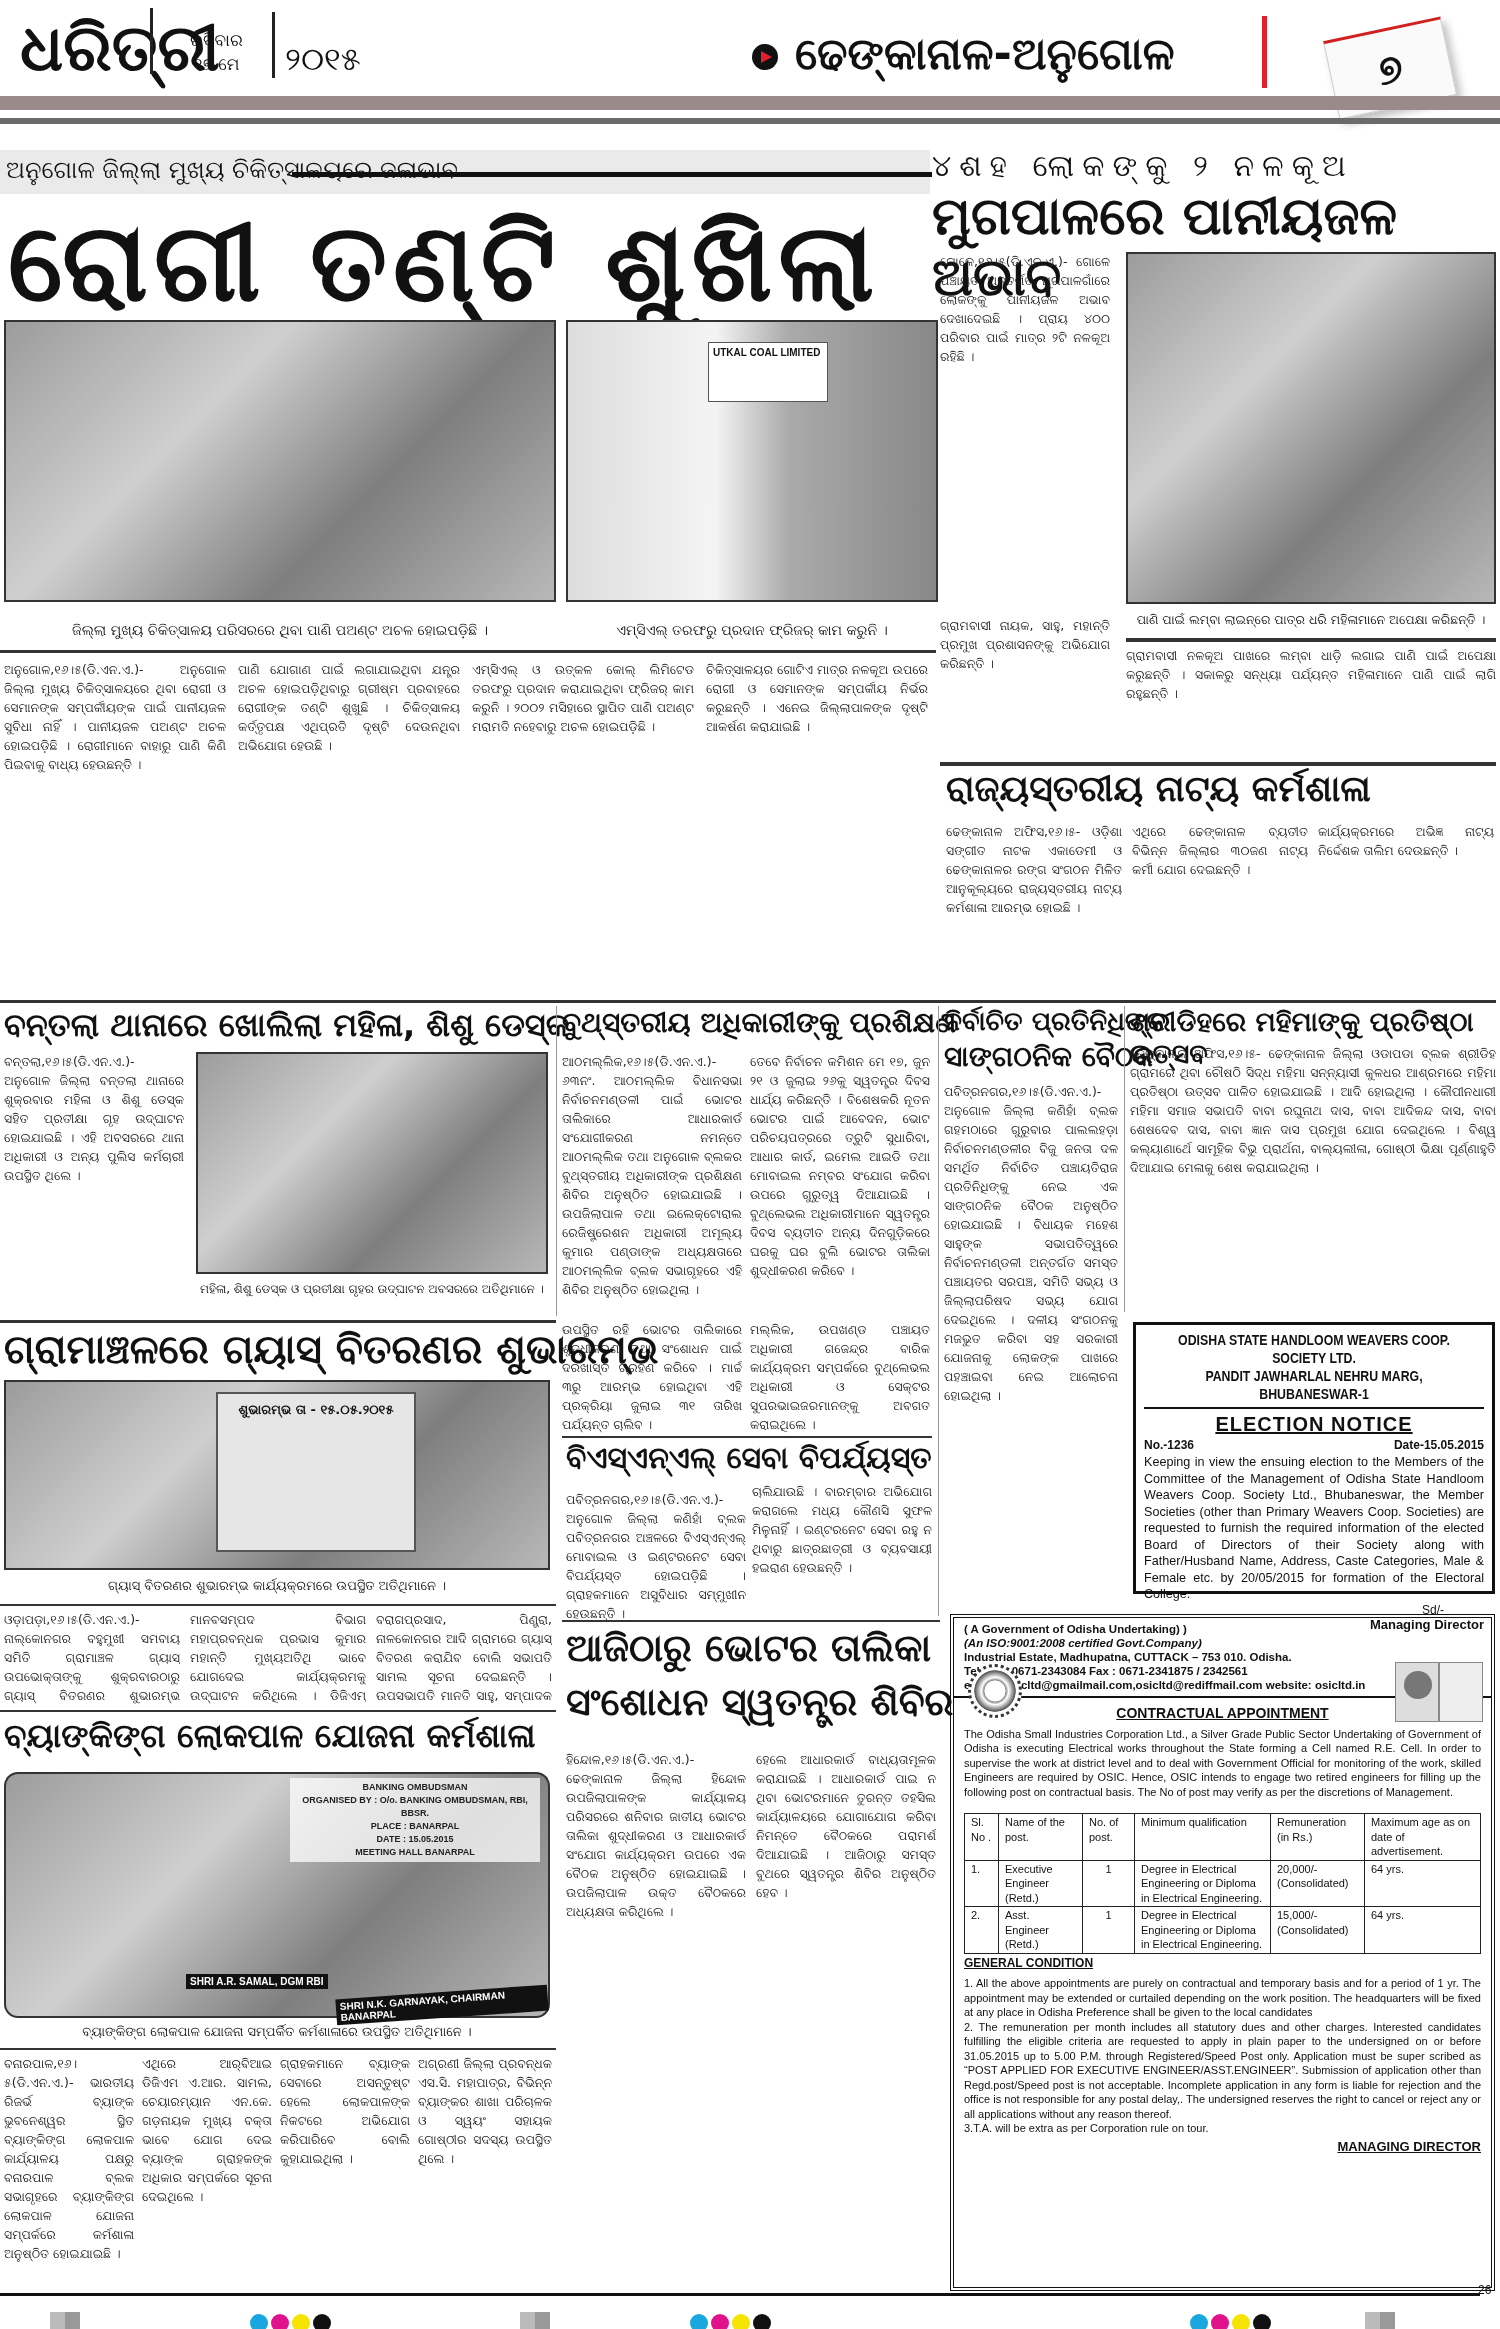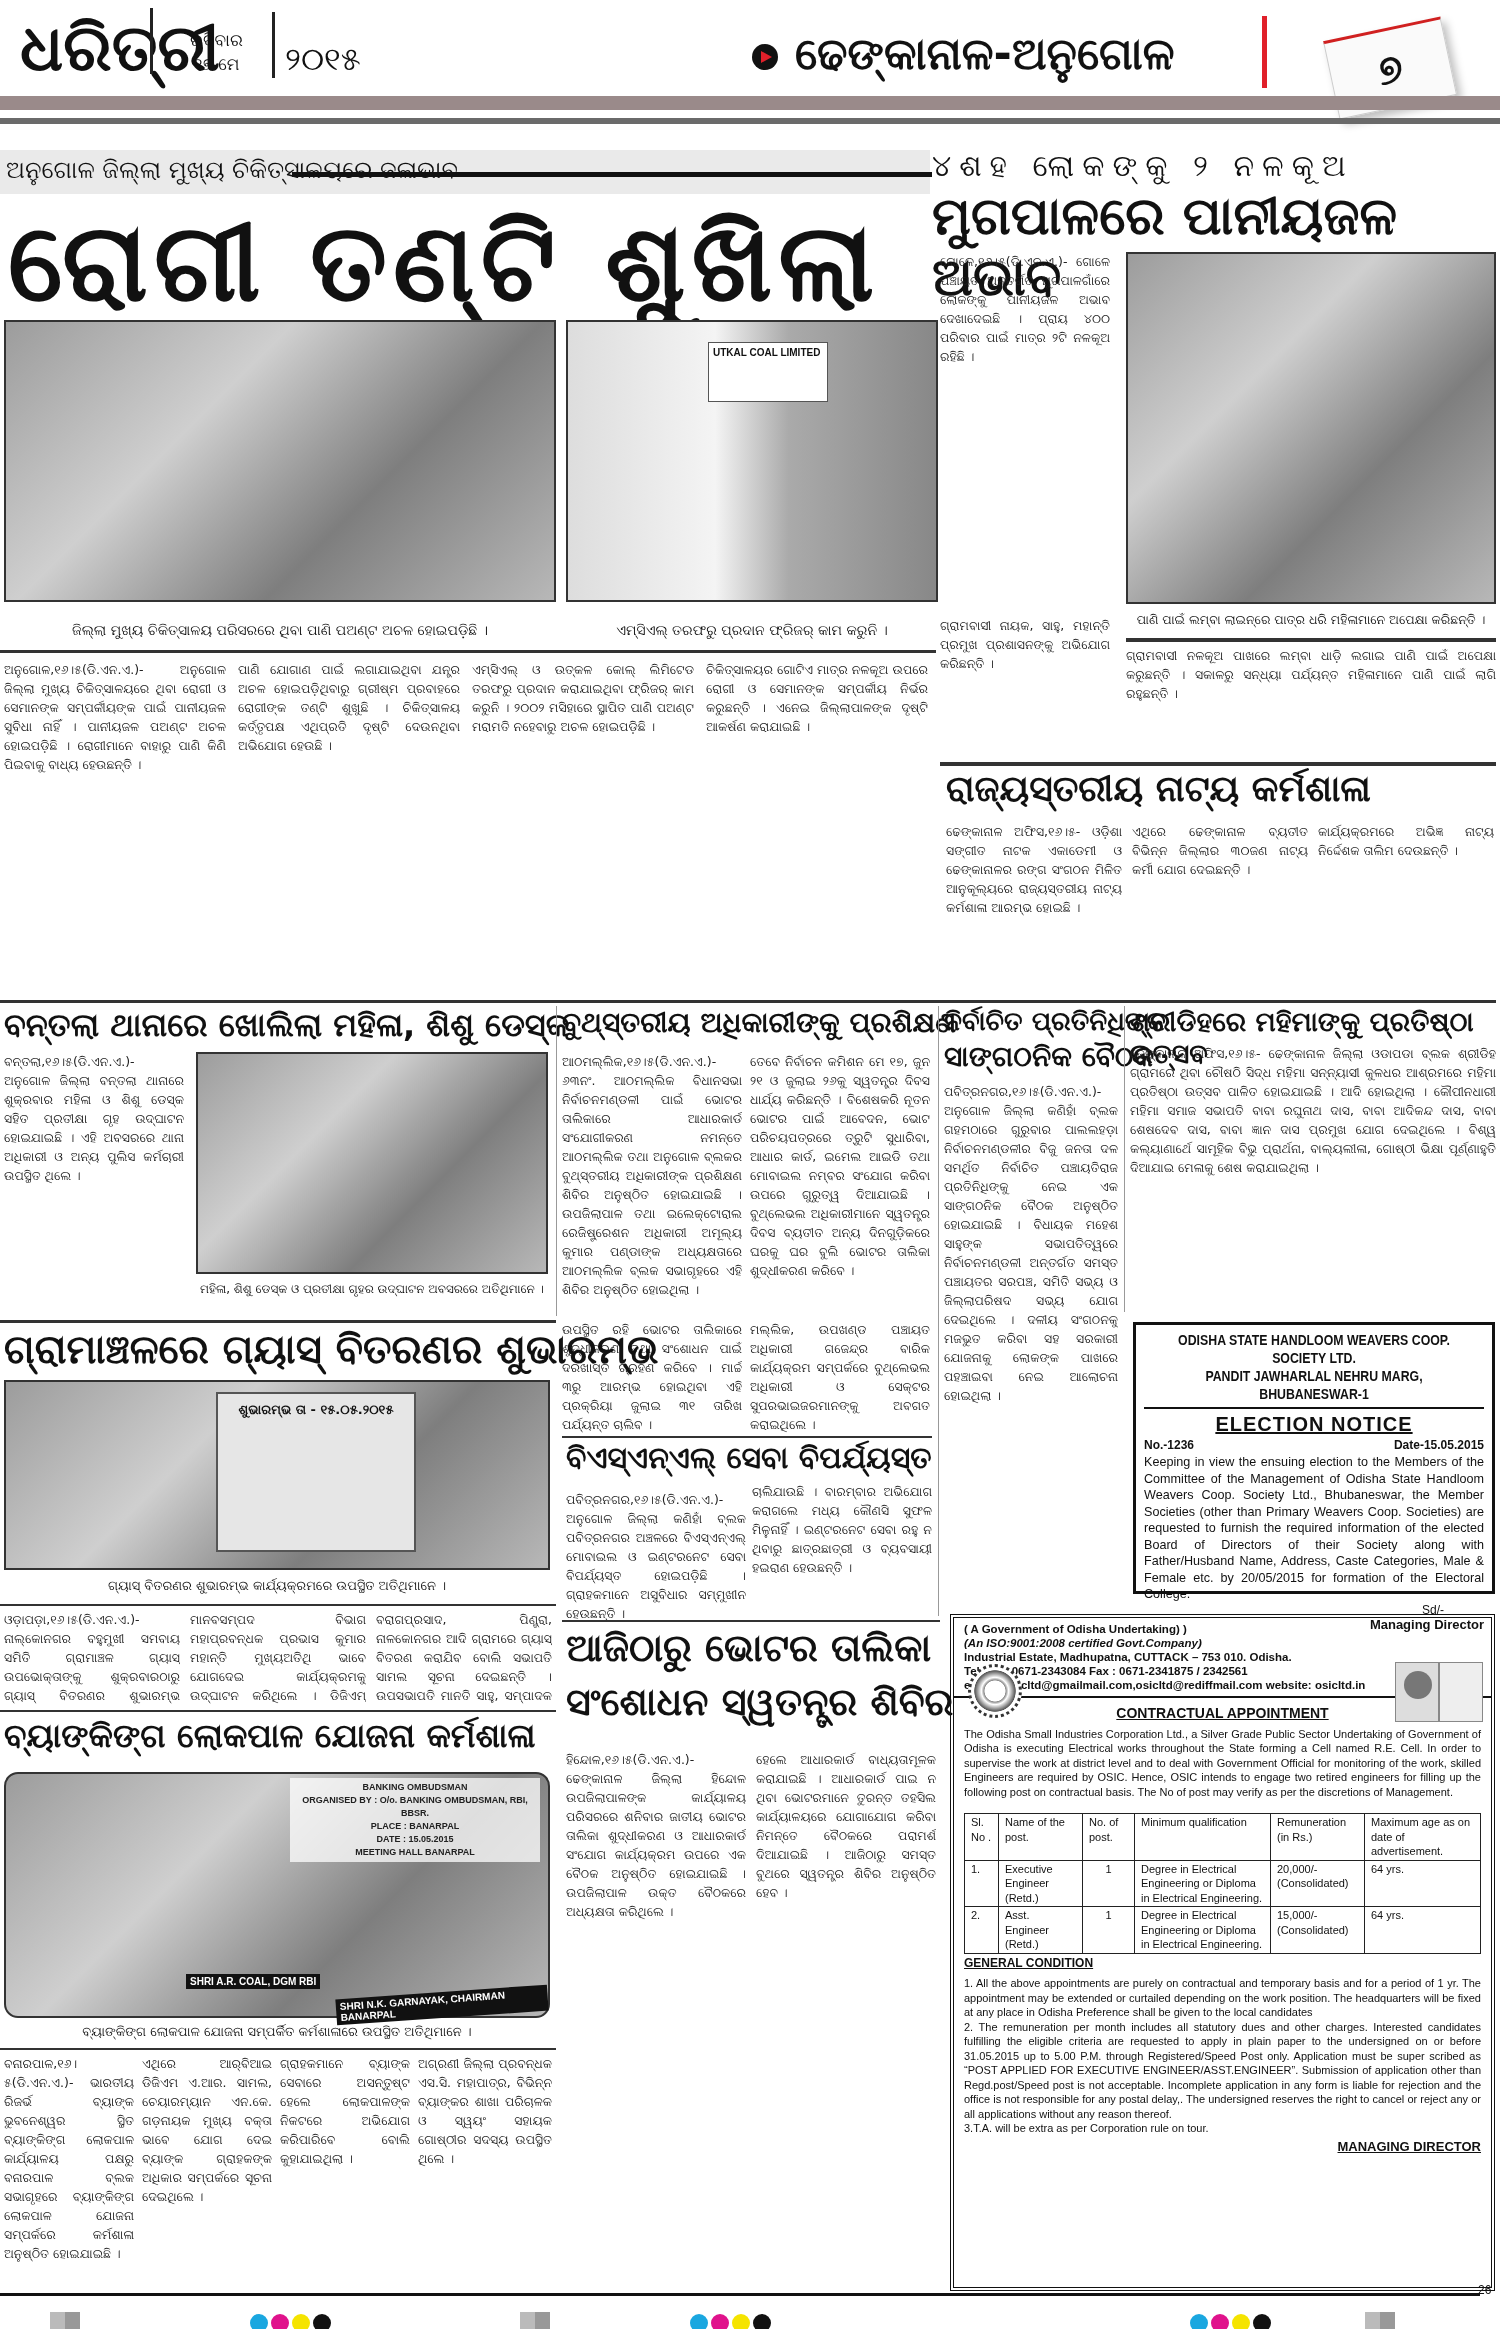--- a/index.html
+++ b/index.html
@@ -172,21 +172,21 @@
 <div class="abs hrule" style="left:0;top:1710px;width:556px;height:2px;"></div>
 <div class="abs h2" style="left:4px;top:1716px;font-size:33px;">ବ୍ୟାଙ୍କିଙ୍ଗ ଲୋକପାଳ ଯୋଜନା କର୍ମଶାଳା</div>
 <div class="abs photo" style="left:4px;top:1772px;width:546px;height:246px;border-radius:14px;">
   <div style="position:absolute;right:8px;top:4px;width:250px;font-family:'Liberation Sans',sans-serif;font-size:9px;font-weight:bold;color:#222;line-height:13px;text-align:center;background:rgba(255,255,255,0.75);padding:3px;">
     <div>BANKING OMBUDSMAN</div>
     <div>ORGANISED BY : O/o. BANKING OMBUDSMAN, RBI, BBSR.</div>
     <div>PLACE : BANARPAL</div>
     <div>DATE : 15.05.2015</div>
     <div>MEETING HALL BANARPAL</div>
   </div>
-  <div style="position:absolute;left:180px;top:200px;background:#111;color:#fff;font-family:'Liberation Sans',sans-serif;font-size:10px;font-weight:bold;padding:2px 4px;">SHRI A.R. COAL, DGM RBI</div>
+  <div style="position:absolute;left:180px;top:200px;background:#111;color:#fff;font-family:'Liberation Sans',sans-serif;font-size:10px;font-weight:bold;padding:2px 4px;">SHRI A.R. SAMAL, DGM RBI</div>
   <div style="position:absolute;left:330px;top:218px;background:#111;color:#fff;font-family:'Liberation Sans',sans-serif;font-size:10px;font-weight:bold;padding:2px 4px;transform:rotate(-4deg);">SHRI N.K. GARNAYAK, CHAIRMAN BANARPAL</div>
 </div>
 <div class="abs caption" style="left:4px;top:2024px;width:546px;font-size:13px;">ବ୍ୟାଙ୍କିଙ୍ଗ ଲୋକପାଳ ଯୋଜନା ସମ୍ପର୍କିତ କର୍ମଶାଳାରେ ଉପସ୍ଥିତ ଅତିଥିମାନେ ।</div>
 <div class="abs hrule" style="left:0;top:2048px;width:556px;height:2px;"></div>
 <div class="abs col" style="left:4px;top:2054px;width:130px;height:236px;">ବନାରପାଳ,୧୬।୫(ଡି.ଏନ.ଏ.)- ଭାରତୀୟ ରିଜର୍ଭ ବ୍ୟାଙ୍କ ଭୁବନେଶ୍ୱର ସ୍ଥିତ ବ୍ୟାଙ୍କିଙ୍ଗ ଲୋକପାଳ କାର୍ଯ୍ୟାଳୟ ପକ୍ଷରୁ ବନାରପାଳ ବ୍ଲକ ସଭାଗୃହରେ ବ୍ୟାଙ୍କିଙ୍ଗ ଲୋକପାଳ ଯୋଜନା ସମ୍ପର୍କରେ କର୍ମଶାଳା ଅନୁଷ୍ଠିତ ହୋଇଯାଇଛି ।</div>
 <div class="abs col" style="left:142px;top:2054px;width:130px;height:236px;">ଏଥିରେ ଆର୍‌ବିଆଇ ଡିଜିଏମ ଏ.ଆର. ସାମଲ, ଚେୟାରମ୍ୟାନ ଏନ.କେ. ଗଡ଼ନାୟକ ମୁଖ୍ୟ ବକ୍ତା ଭାବେ ଯୋଗ ଦେଇ ବ୍ୟାଙ୍କ ଗ୍ରାହକଙ୍କ ଅଧିକାର ସମ୍ପର୍କରେ ସୂଚନା ଦେଇଥିଲେ ।</div>
 <div class="abs col" style="left:280px;top:2054px;width:130px;height:236px;">ଗ୍ରାହକମାନେ ବ୍ୟାଙ୍କ ସେବାରେ ଅସନ୍ତୁଷ୍ଟ ହେଲେ ଲୋକପାଳଙ୍କ ନିକଟରେ ଅଭିଯୋଗ କରିପାରିବେ ବୋଲି କୁହାଯାଇଥିଲା ।</div>
 <div class="abs col" style="left:418px;top:2054px;width:134px;height:236px;">ଅଗ୍ରଣୀ ଜିଲ୍ଲା ପ୍ରବନ୍ଧକ ଏସ.ସି. ମହାପାତ୍ର, ବିଭିନ୍ନ ବ୍ୟାଙ୍କର ଶାଖା ପରିଚାଳକ ଓ ସ୍ୱୟଂ ସହାୟକ ଗୋଷ୍ଠୀର ସଦସ୍ୟ ଉପସ୍ଥିତ ଥିଲେ ।</div>
 
 <div class="abs ad2">

